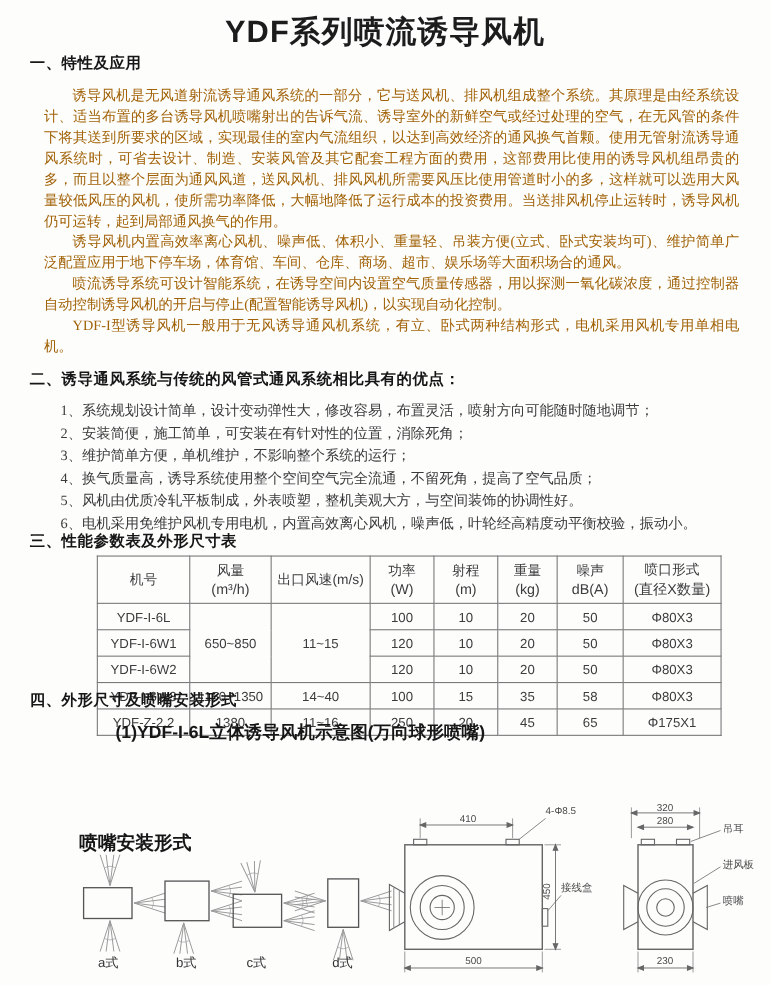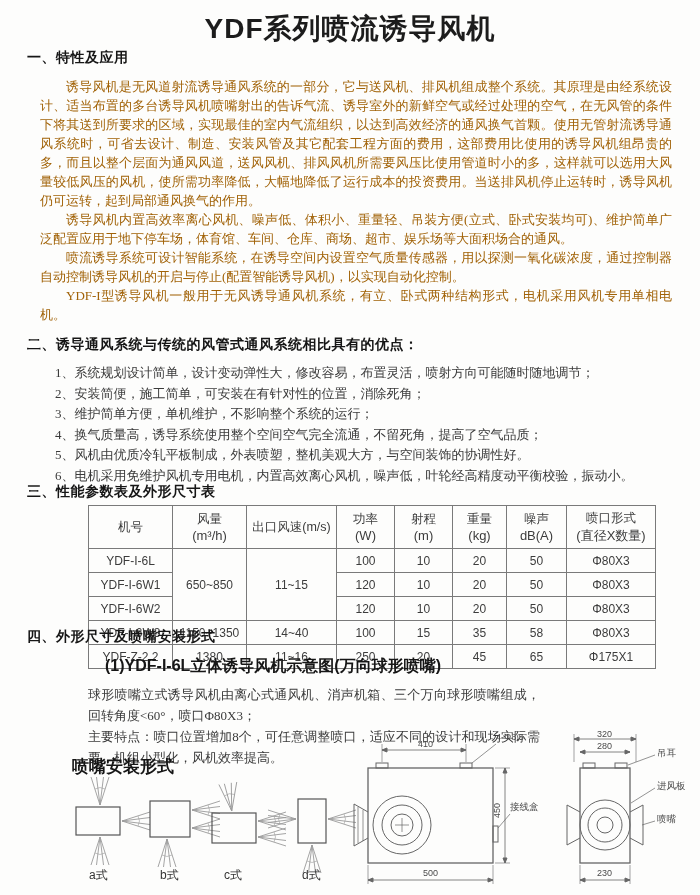--- a/index.html
+++ b/index.html
@@ -196,24 +196,20 @@
         <td>20</td>
         <td>45</td>
         <td>65</td>
         <td>Φ175X1</td>
       </tr>
     </tbody>
   </table>
 
   <div class="sec-head" style="top:628px;">四、外形尺寸及喷嘴安装形式</div>
   <div class="sub-head">(1)YDF-I-6L立体诱导风机示意图(万向球形喷嘴)</div>
-  <div class="sub-body">
-    <p>球形喷嘴立式诱导风机由离心式通风机、消声机箱、三个万向球形喷嘴组成，回转角度&lt;60°，喷口Φ80X3；</p>
-    <p>主要特点：喷口位置增加8个，可任意调整喷口，适应不同的设计和现场实际需要，机组小型化，风机效率提高。</p>
-  </div>
 
   <div class="nozzle-title">喷嘴安装形式</div>
 
   <svg width="330" height="110" viewBox="0 0 330 110" style="position:absolute;left:30px;top:775px;">
     <defs>
       <g id="cone" stroke="#9a9a9a" stroke-width="0.9" fill="none">
         <path d="M0 2 L-9 30"></path>
           <path d="M0 2 L-3.5 30"></path>
           <path d="M0 2 L3.5 30"></path>
           <path d="M0 2 L9 30"></path>

